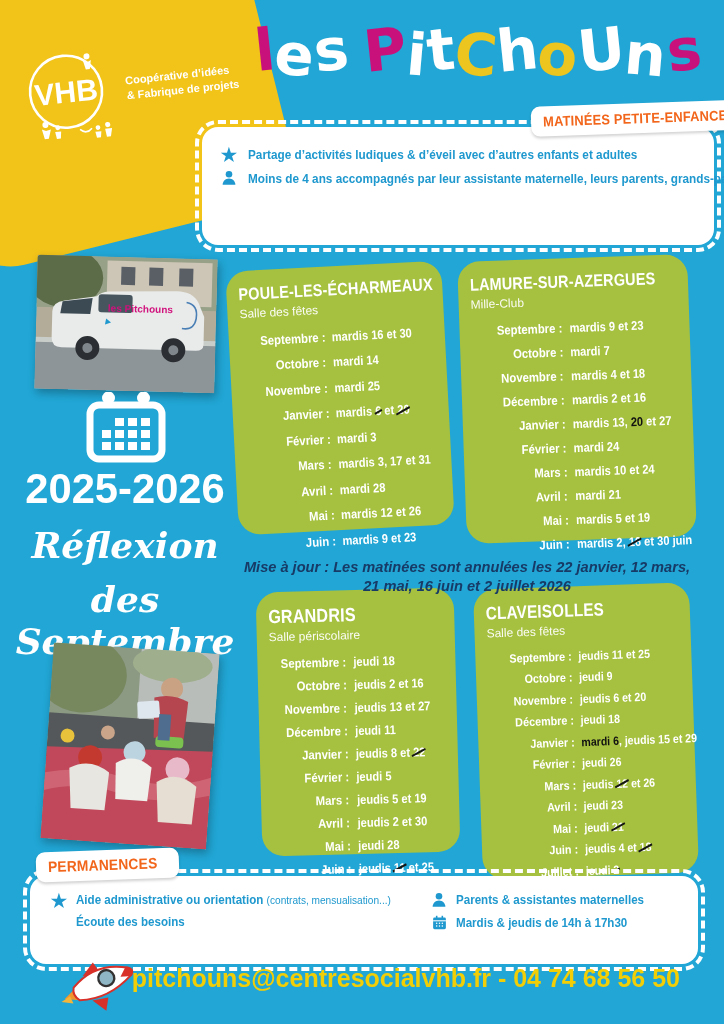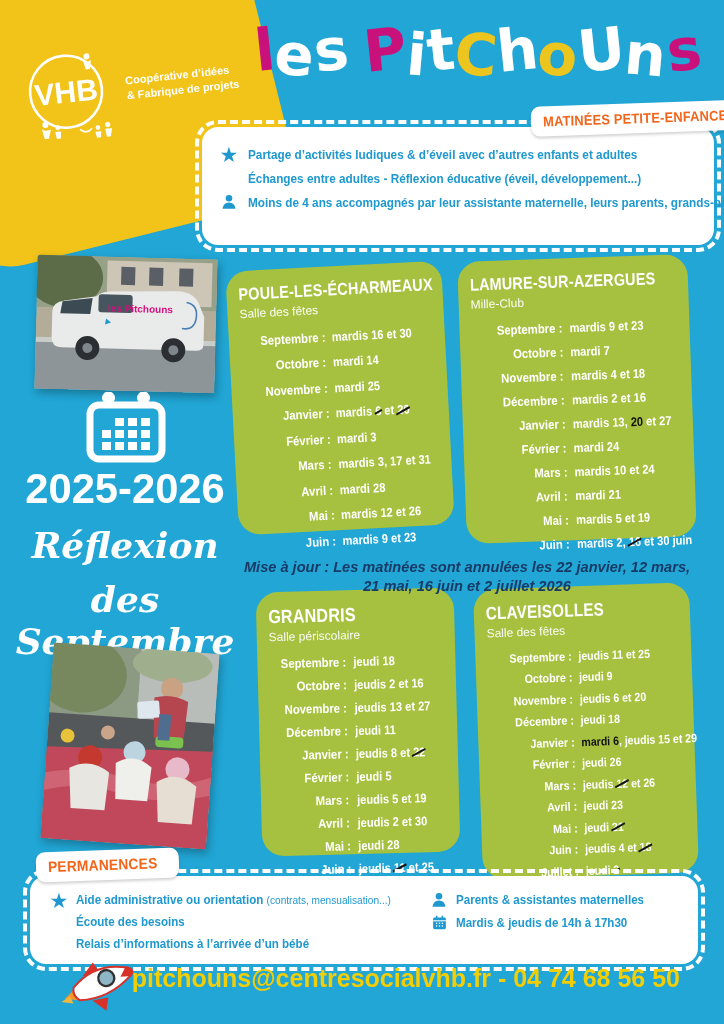--- a/index.html
+++ b/index.html
@@ -177,24 +177,20 @@
     </div>
 
   <div class="badge-box badge-matinees">
     <span class="badge-text">MATINÉES PETITE-ENFANCE</span>
   </div>
 
   <div class="stamp intro-box" id="intro-rows">
       <div class="intro-row">
         <span class="icon-slot star">★</span>
         <span class="intro-text">Partage d’activités ludiques &amp; d’éveil avec d’autres enfants et adultes</span>
-      </div>
-      <div class="intro-row">
-        <span class="icon-slot"></span>
-        <span class="intro-text">Échanges entre adultes - Réflexion éducative (éveil, développement...)</span>
       </div>
       <div class="intro-row">
         <span class="icon-slot">
           <svg viewBox="0 0 24 24" width="18" height="18">
             <circle cx="12" cy="7" r="4.4" fill="#1E98CE"></circle>
             <path d="M3.5 21c0-4.7 3.8-8.5 8.5-8.5s8.5 3.8 8.5 8.5z" fill="#1E98CE"></path>
           </svg>
         </span>
         <span class="intro-text">Moins de 4 ans accompagnés par leur assistante maternelle, leurs parents, grands-parents</span>
       </div>
@@ -476,24 +472,20 @@
   <div class="stamp perm-box">
     <div class="perm-left" id="perm-left">
         <div class="perm-row">
           <span class="icon-slot star">★</span>
           <span class="perm-text">Aide administrative ou orientation <span class="perm-small">(contrats, mensualisation...)</span></span>
         </div>
         <div class="perm-row">
           <span class="icon-slot"></span>
           <span class="perm-text">Écoute des besoins</span>
         </div>
-        <div class="perm-row">
-          <span class="icon-slot"></span>
-          <span class="perm-text">Relais d’informations à l’arrivée d’un bébé</span>
-        </div>
       </div>
     <div class="perm-right" id="perm-right">
         <div class="perm-row">
           <span class="icon-slot">
             <svg viewBox="0 0 24 24" width="18" height="18">
               <circle cx="12" cy="7" r="4.4" fill="#1E98CE"></circle>
               <path d="M3.5 21c0-4.7 3.8-8.5 8.5-8.5s8.5 3.8 8.5 8.5z" fill="#1E98CE"></path>
             </svg>
           </span>
           <span class="perm-text">Parents &amp; assistantes maternelles</span>

